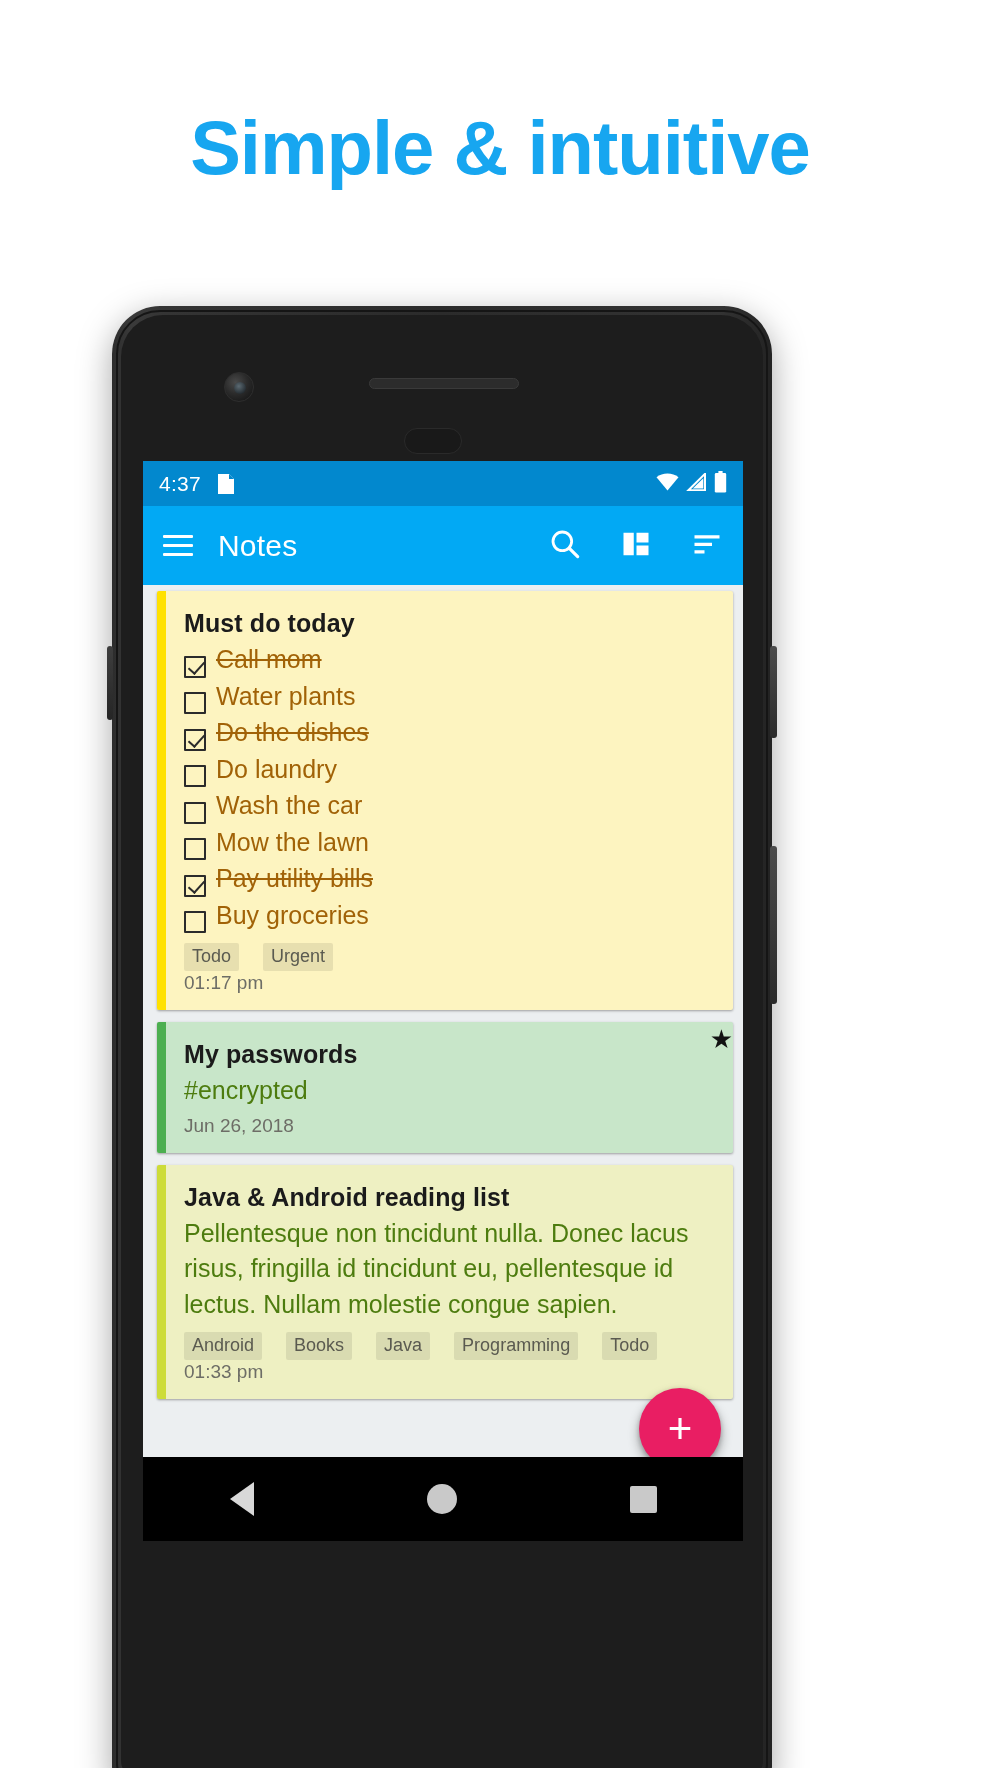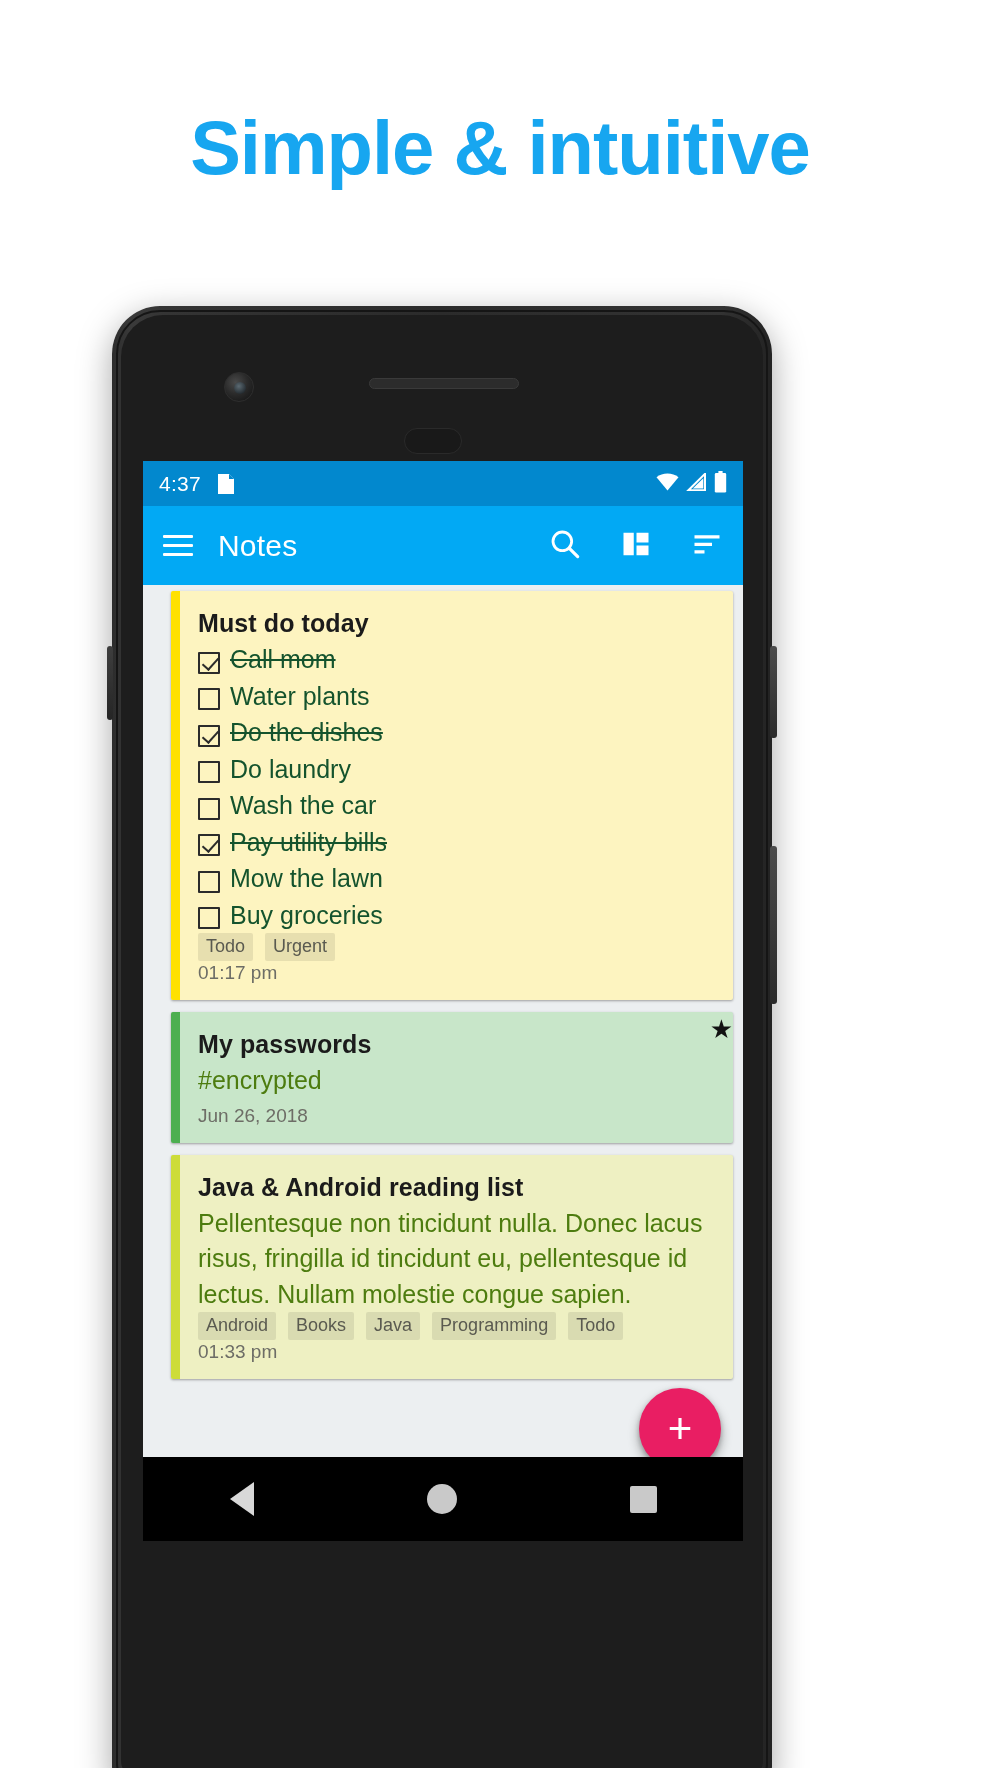--- a/index.html
+++ b/index.html
@@ -106,59 +106,59 @@
   .appbar {
     height: 79px; background: #02a9f4;
     display: flex; align-items: center;
     padding: 0 20px; color: #fff;
   }
   .hamburger { width: 30px; display: flex; flex-direction: column; gap: 6px; cursor: pointer; }
   .hamburger span { display: block; height: 3px; background: #fff; border-radius: 1px; }
   .appbar-title { font-size: 30px; margin-left: 25px; letter-spacing: .2px; }
   .appbar-actions { margin-left: auto; display: flex; align-items: center; gap: 40px; }
 
-  .list { background: #eceff1; padding: 6px 0 0 18px; }
+  .list { background: #eceff1; padding: 6px 0 0 4px; }
 
   .note {
     position: relative;
     margin: 0 10px 12px 10px;
     border-radius: 2px;
     overflow: hidden;
     box-shadow: 0 1px 3px rgba(0,0,0,.22), 0 1px 2px rgba(0,0,0,.14);
     display: flex;
   }
   .accent { width: 9px; flex: 0 0 9px; }
   .note-body { flex: 1; padding: 18px 20px 14px 18px; position: relative; }
 
   .note-title {
     font-size: 25px; font-weight: bold; color: #1b1b1b;
     margin-bottom: 4px; letter-spacing: .1px;
   }
   .note-snippet { font-size: 25px; color: #4d7c0f; line-height: 1.42; }
 
   .checkitem {
-    display: flex; align-items: center;
-    font-size: 25px; color: #14532d; line-height: 1.42;
+    display: flex; align-items: flex-end;
+    font-size: 25px; color: #a16207; line-height: 1.42;
     margin-top: 1px;
   }
   .cbox {
     flex: 0 0 auto; width: 22px; height: 22px;
     border: 2px solid #2b2b2b;
     margin: 6px 10px 0 0;
     position: relative; border-radius: 1px;
   }
   .cbox.checked::after {
     content: ""; position: absolute;
     left: 6px; top: 0px; width: 7px; height: 14px;
     border: solid #2b2b2b; border-width: 0 2px 2px 0;
     transform: rotate(42deg);
   }
   .done { text-decoration: line-through; text-decoration-thickness: 2px; }
 
-  .tags { display: flex; flex-wrap: wrap; gap: 12px; }
+  .tags { margin-top: 10px; display: flex; flex-wrap: wrap; gap: 24px; }
   .tag {
     font-size: 18px; color: #5a5a50;
     background: rgba(0,0,0,.085);
     padding: 3px 8px 4px 8px; border-radius: 2px;
   }
   .meta { font-size: 19px; color: #6d6d66; margin-top: 9px; line-height: 1.3; }
   .meta-time { font-size: 19px; color: #6d6d66; line-height: 1.3; }
 
   .star { position: absolute; top: 4px; right: 0px; font-size: 26px; color: #121212; line-height: 1; }
 
@@ -301,26 +301,26 @@
           </div>
           <div class="checkitem">
             <span class="cbox"></span>
             <span>Do laundry</span>
           </div>
           <div class="checkitem">
             <span class="cbox"></span>
             <span>Wash the car</span>
           </div>
           <div class="checkitem">
+            <span class="cbox"></span>
+            <span>Mow the lawn</span>
+          </div>
+          <div class="checkitem">
             <span class="cbox checked"></span>
             <span class="done">Pay utility bills</span>
-          </div>
-          <div class="checkitem">
-            <span class="cbox"></span>
-            <span>Mow the lawn</span>
           </div>
           <div class="checkitem">
             <span class="cbox"></span>
             <span>Buy groceries</span>
           </div>
 
           <div class="tags">
             <span class="tag">Todo</span>
             <span class="tag">Urgent</span>
           </div>

